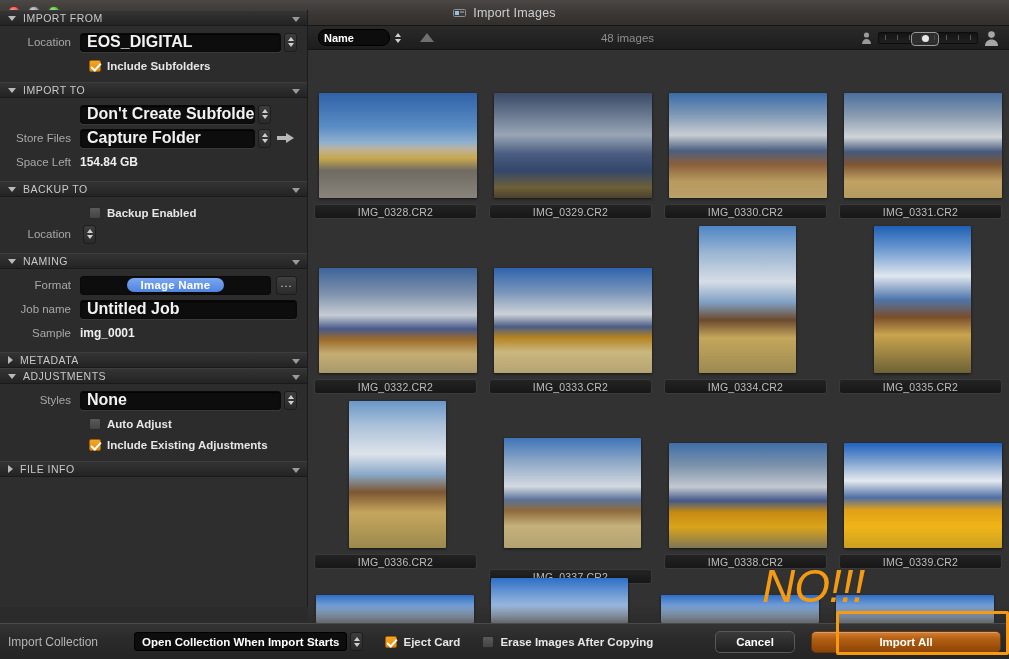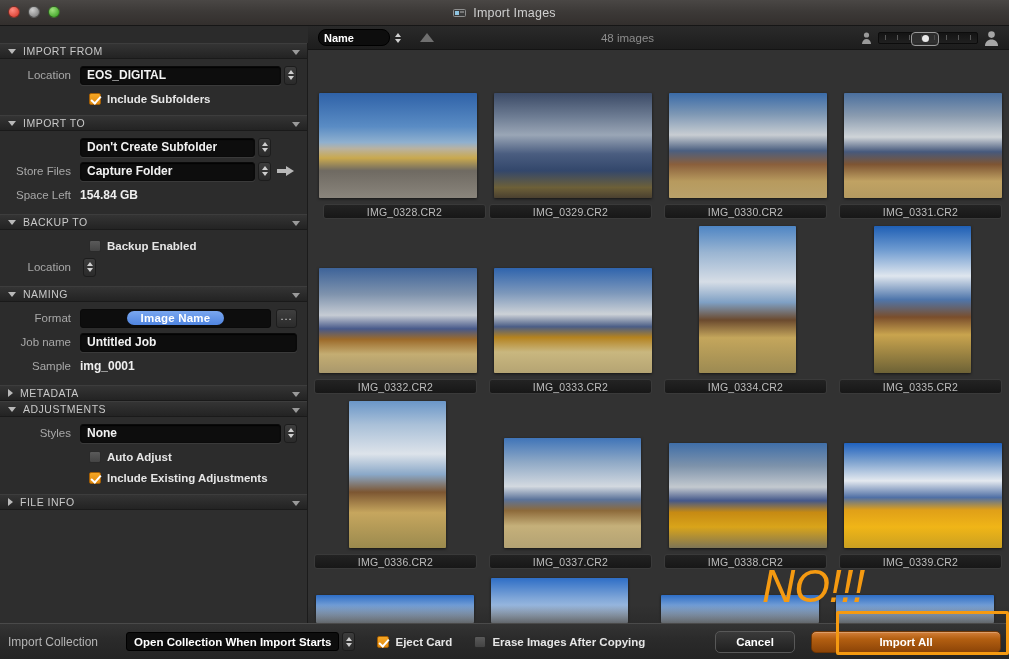--- a/index.html
+++ b/index.html
@@ -27,21 +27,21 @@
   .dot.green  { background: radial-gradient(circle at 35% 30%, #9fe27d, #4fae35 70%); }
   .title-wrap {
     position: absolute; left: 0; top: 0; width: 1009px; height: 26px;
     display: flex; align-items: center; justify-content: center; gap: 7px;
   }
   .title-txt { color: #cfcfcf; font-size: 12.5px; letter-spacing: .2px; }
   .title-icon { display: block; }
 
   
   .sidebar {
-    position: absolute; left: 0; top: 43px; width: 308px; height: 597px;
+    position: absolute; left: 0; top: 10px; width: 308px; height: 597px;
     background: #2e2e2e;
     border-right: 1px solid #1b1b1b;
     overflow: hidden;
   }
   .sec-head {
     height: 16px; background: linear-gradient(180deg,#343434,#232323);
     border-top: 1px solid #3d3d3d; border-bottom: 1px solid #1a1a1a;
     display: flex; align-items: center; position: relative;
     padding-left: 8px;
   }
@@ -59,21 +59,21 @@
   .sec-body { padding: 5px 10px 6px 6px; background: #2c2c2c; }
 
   .row { display: flex; align-items: center; min-height: 22px; margin-bottom: 2px; }
   .row .rlab {
     width: 74px; text-align: right; color: #a8a8a8; font-size: 11.5px;
     padding-right: 9px; flex: none;
   }
   .field {
     flex: 1; height: 19px; background: #0d0d0d; border: 1px solid #0a0a0a;
     border-radius: 3px; display: flex; align-items: center;
-    color: #f2f2f2; font-size: 12px; font-weight: bold; padding: 0 6px;
+    color: #f2f2f2; font-size: 16px; font-weight: bold; padding: 0 6px;
     box-shadow: inset 0 1px 1px rgba(0,0,0,.8), 0 1px 0 rgba(255,255,255,.07);
     overflow: hidden; white-space: nowrap;
   }
   .field.placeholder { color: #6a6a6a; font-weight: normal; background:#2a2a2a; border-color:#232323; box-shadow:none;}
   .stepper {
     width: 13px; height: 19px; margin-left: 3px; flex: none;
     display: flex; flex-direction: column; align-items: center; justify-content: center; gap: 2px;
     background: linear-gradient(180deg,#3d3d3d,#2a2a2a); border: 1px solid #1d1d1d; border-radius: 3px;
   }
   .stepper .up { width:0;height:0;border-left:3px solid transparent;border-right:3px solid transparent;border-bottom:4px solid #cfcfcf; }
@@ -166,21 +166,21 @@
     color: #bdbdbd; font-size: 10.5px; letter-spacing: .2px;
   }
 
   
   .bottombar {
     position: absolute; left: 0; top: 623px; width: 1009px; height: 36px;
     background: linear-gradient(180deg,#343434 0%,#2b2b2b 40%,#242424 100%);
     border-top: 1px solid #4a4a4a;
     display: flex; align-items: center; padding: 0 8px;
   }
-  .bb-lab { color: #b4b4b4; font-size: 12px; }
+  .bb-lab { color: #b4b4b4; font-size: 12px; margin-right: 8px; }
   .bb-sel {
     height: 19px; background: #0d0d0d; border: 1px solid #000; border-radius: 3px;
     color: #fff; font-size: 11.5px; font-weight: bold; display: flex; align-items: center;
     padding: 0 7px;
     margin-left: 28px;
   }
   .bb-cb { display: flex; align-items: center; margin-left: 22px; }
   .btn {
     height: 22px; border-radius: 5px; display: flex; align-items: center; justify-content: center;
     font-size: 11.5px; font-weight: bold; color: #fff; padding: 0 16px;
@@ -392,39 +392,39 @@
       <svg width="15" height="16" viewBox="0 0 15 16">
         <circle cx="7.5" cy="4.6" r="3.3" fill="#a6a6a6"></circle>
         <path d="M1 16c0-3.8 2.8-6.4 6.5-6.4S14 12.2 14 16z" fill="#a6a6a6"></path>
       </svg>
     </div>
   </div>
 
   <div class="browser">
     <div class="grid" id="grid">
         <div class="thumb" style="left: 11px; top: 43px; width: 158px; height: 105px; background: linear-gradient(rgb(47, 98, 168) 0%, rgb(90, 140, 196) 32%, rgb(143, 176, 207) 47%, rgb(185, 178, 160) 53%, rgb(201, 169, 79) 62%, rgb(111, 106, 98) 74%, rgb(138, 133, 124) 100%);"></div>
-        <div class="caption" style="left: 15px; top: 154px; width: 163px;">IMG_0328.CR2</div>
+        <div class="caption" style="left: 6px; top: 154px; width: 163px;">IMG_0328.CR2</div>
         <div class="thumb" style="left: 186px; top: 43px; width: 158px; height: 105px; background: linear-gradient(rgb(59, 74, 102) 0%, rgb(108, 123, 146) 22%, rgb(154, 166, 182) 40%, rgb(74, 93, 128) 58%, rgb(51, 71, 107) 74%, rgb(109, 96, 56) 90%, rgb(74, 64, 48) 100%);"></div>
         <div class="caption" style="left: 181px; top: 154px; width: 163px;">IMG_0329.CR2</div>
         <div class="thumb" style="left: 361px; top: 43px; width: 158px; height: 105px; background: linear-gradient(rgb(58, 107, 168) 0%, rgb(125, 151, 180) 20%, rgb(200, 205, 210) 40%, rgb(75, 95, 128) 55%, rgb(138, 95, 60) 68%, rgb(183, 154, 94) 84%, rgb(185, 161, 106) 100%);"></div>
         <div class="caption" style="left: 356px; top: 154px; width: 163px;">IMG_0330.CR2</div>
         <div class="thumb" style="left: 536px; top: 43px; width: 158px; height: 105px; background: linear-gradient(rgb(74, 111, 158) 0%, rgb(139, 156, 176) 22%, rgb(207, 212, 216) 42%, rgb(70, 89, 124) 56%, rgb(126, 85, 51) 68%, rgb(192, 162, 99) 84%, rgb(180, 154, 96) 100%);"></div>
         <div class="caption" style="left: 531px; top: 154px; width: 163px;">IMG_0331.CR2</div>
         <div class="thumb" style="left: 11px; top: 218px; width: 158px; height: 105px; background: linear-gradient(rgb(61, 99, 153) 0%, rgb(127, 147, 173) 25%, rgb(198, 204, 212) 45%, rgb(71, 89, 138) 58%, rgb(156, 106, 42) 68%, rgb(196, 173, 114) 82%, rgb(169, 152, 108) 100%);"></div>
         <div class="caption" style="left: 6px; top: 329px; width: 163px;">IMG_0332.CR2</div>
         <div class="thumb" style="left: 186px; top: 218px; width: 158px; height: 105px; background: linear-gradient(rgb(47, 100, 173) 0%, rgb(125, 152, 187) 24%, rgb(205, 210, 215) 44%, rgb(74, 93, 134) 56%, rgb(180, 130, 31) 66%, rgb(201, 183, 127) 80%, rgb(181, 164, 115) 100%);"></div>
         <div class="caption" style="left: 181px; top: 329px; width: 163px;">IMG_0333.CR2</div>
         <div class="thumb" style="left: 391px; top: 176px; width: 97px; height: 147px; background: linear-gradient(rgb(78, 133, 196) 0%, rgb(154, 181, 210) 18%, rgb(214, 221, 230) 38%, rgb(127, 160, 196) 52%, rgb(107, 74, 46) 64%, rgb(196, 166, 92) 76%, rgb(156, 138, 82) 100%);"></div>
         <div class="caption" style="left: 356px; top: 329px; width: 163px;">IMG_0334.CR2</div>
         <div class="thumb" style="left: 566px; top: 176px; width: 97px; height: 147px; background: linear-gradient(rgb(31, 95, 181) 0%, rgb(109, 154, 208) 16%, rgb(223, 230, 238) 34%, rgb(79, 118, 171) 50%, rgb(122, 78, 44) 62%, rgb(201, 164, 78) 74%, rgb(109, 98, 54) 100%);"></div>
         <div class="caption" style="left: 531px; top: 329px; width: 163px;">IMG_0335.CR2</div>
         <div class="thumb" style="left: 41px; top: 351px; width: 97px; height: 147px; background: linear-gradient(rgb(106, 150, 200) 0%, rgb(169, 192, 216) 16%, rgb(221, 227, 234) 36%, rgb(138, 168, 200) 50%, rgb(124, 86, 50) 62%, rgb(198, 166, 94) 76%, rgb(155, 138, 78) 100%);"></div>
         <div class="caption" style="left: 6px; top: 504px; width: 163px;">IMG_0336.CR2</div>
         <div class="thumb" style="left: 196px; top: 388px; width: 137px; height: 110px; background: linear-gradient(rgb(63, 116, 184) 0%, rgb(143, 169, 198) 22%, rgb(211, 217, 224) 44%, rgb(91, 115, 154) 56%, rgb(141, 106, 58) 66%, rgb(197, 176, 122) 80%, rgb(179, 162, 115) 100%);"></div>
-        <div class="caption" style="left: 181px; top: 504px; width: 163px;">IMG_0337.CR2</div>
+        <div class="caption" style="left: 181px; top: 519px; width: 163px;">IMG_0337.CR2</div>
         <div class="thumb" style="left: 361px; top: 393px; width: 158px; height: 105px; background: linear-gradient(rgb(63, 110, 168) 0%, rgb(126, 147, 171) 22%, rgb(195, 201, 207) 42%, rgb(68, 88, 138) 55%, rgb(198, 138, 19) 66%, rgb(217, 164, 26) 80%, rgb(126, 117, 86) 100%);"></div>
         <div class="caption" style="left: 356px; top: 504px; width: 163px;">IMG_0338.CR2</div>
         <div class="thumb" style="left: 536px; top: 393px; width: 158px; height: 105px; background: linear-gradient(rgb(31, 98, 192) 0%, rgb(127, 163, 207) 18%, rgb(228, 233, 239) 36%, rgb(79, 111, 165) 52%, rgb(224, 160, 24) 64%, rgb(240, 181, 23) 80%, rgb(202, 160, 33) 100%);"></div>
         <div class="caption" style="left: 531px; top: 504px; width: 163px;">IMG_0339.CR2</div>
         <div class="thumb" style="left: 8px; top: 545px; width: 158px; height: 28px; background: linear-gradient(rgb(46, 110, 198) 0%, rgb(127, 166, 216) 45%, rgb(207, 220, 234) 100%);"></div>
         <div class="thumb" style="left: 183px; top: 528px; width: 137px; height: 45px; background: linear-gradient(rgb(46, 110, 198) 0%, rgb(127, 166, 216) 45%, rgb(207, 220, 234) 100%);"></div>
         <div class="thumb" style="left: 353px; top: 545px; width: 158px; height: 28px; background: linear-gradient(rgb(46, 110, 198) 0%, rgb(127, 166, 216) 45%, rgb(207, 220, 234) 100%);"></div>
         <div class="thumb" style="left: 528px; top: 545px; width: 158px; height: 28px; background: linear-gradient(rgb(46, 110, 198) 0%, rgb(127, 166, 216) 45%, rgb(207, 220, 234) 100%);"></div>
       </div>
   </div>

